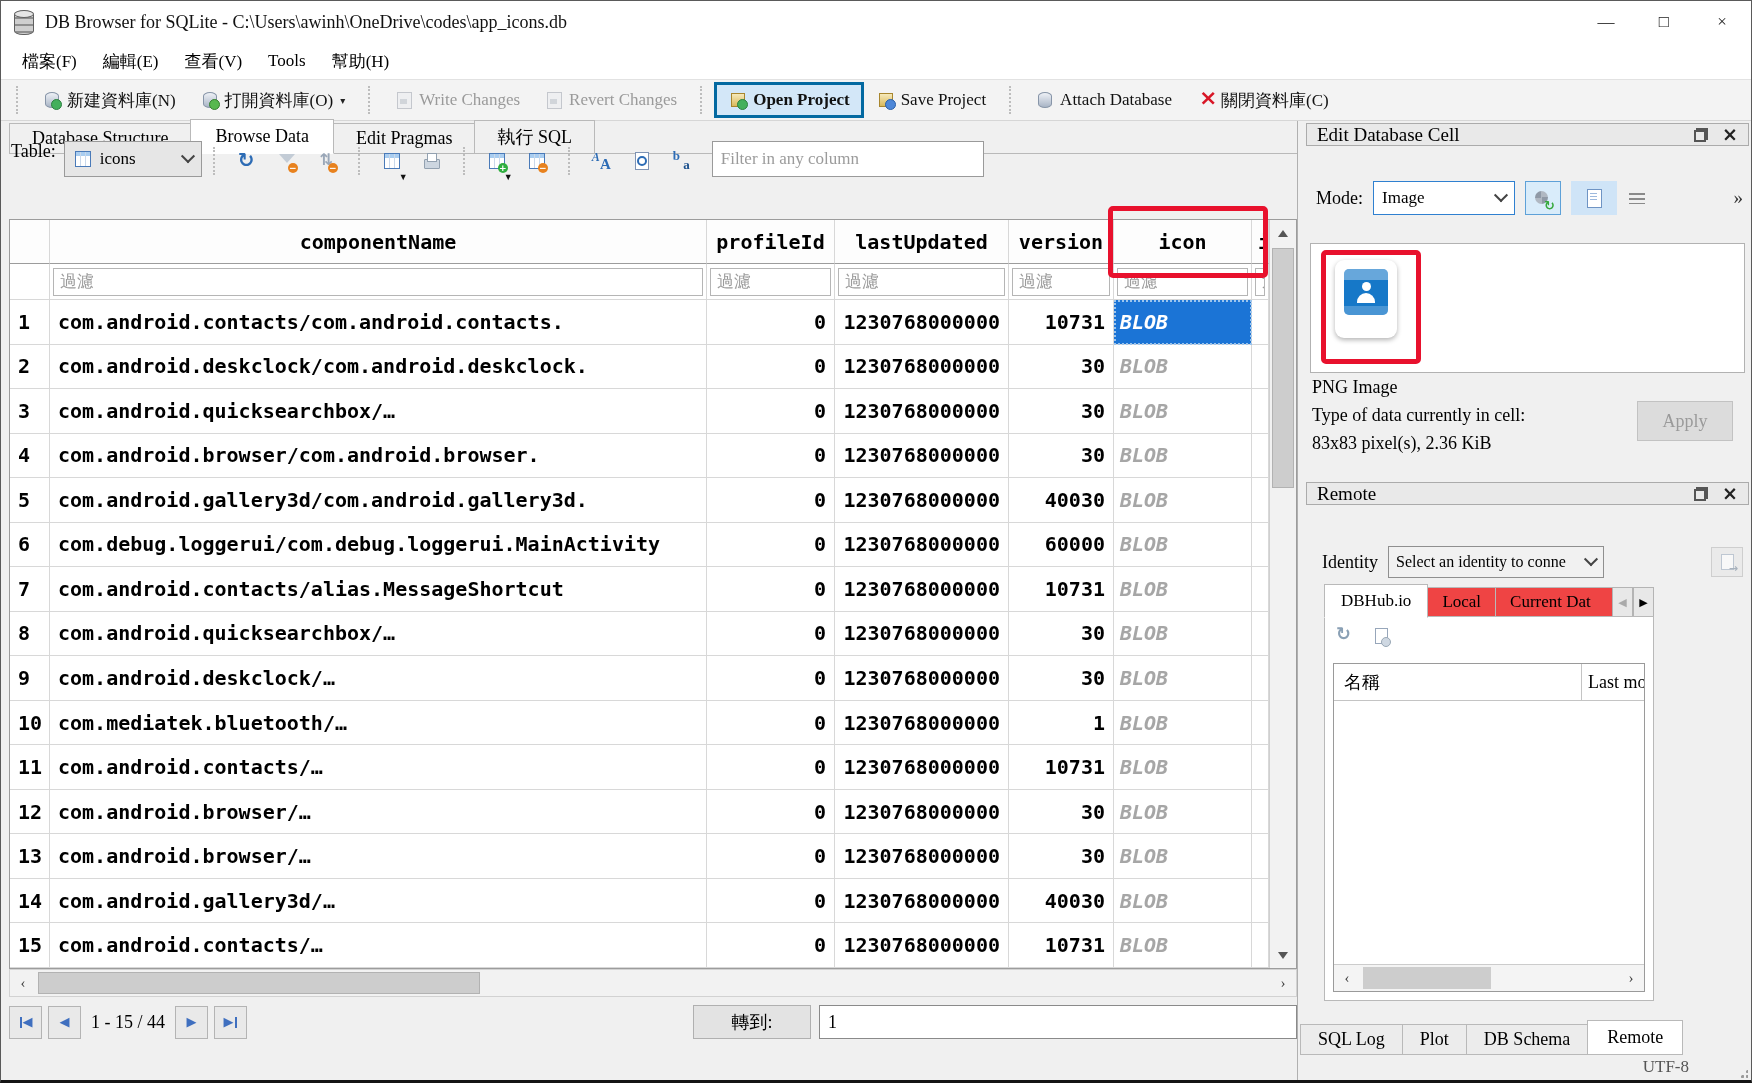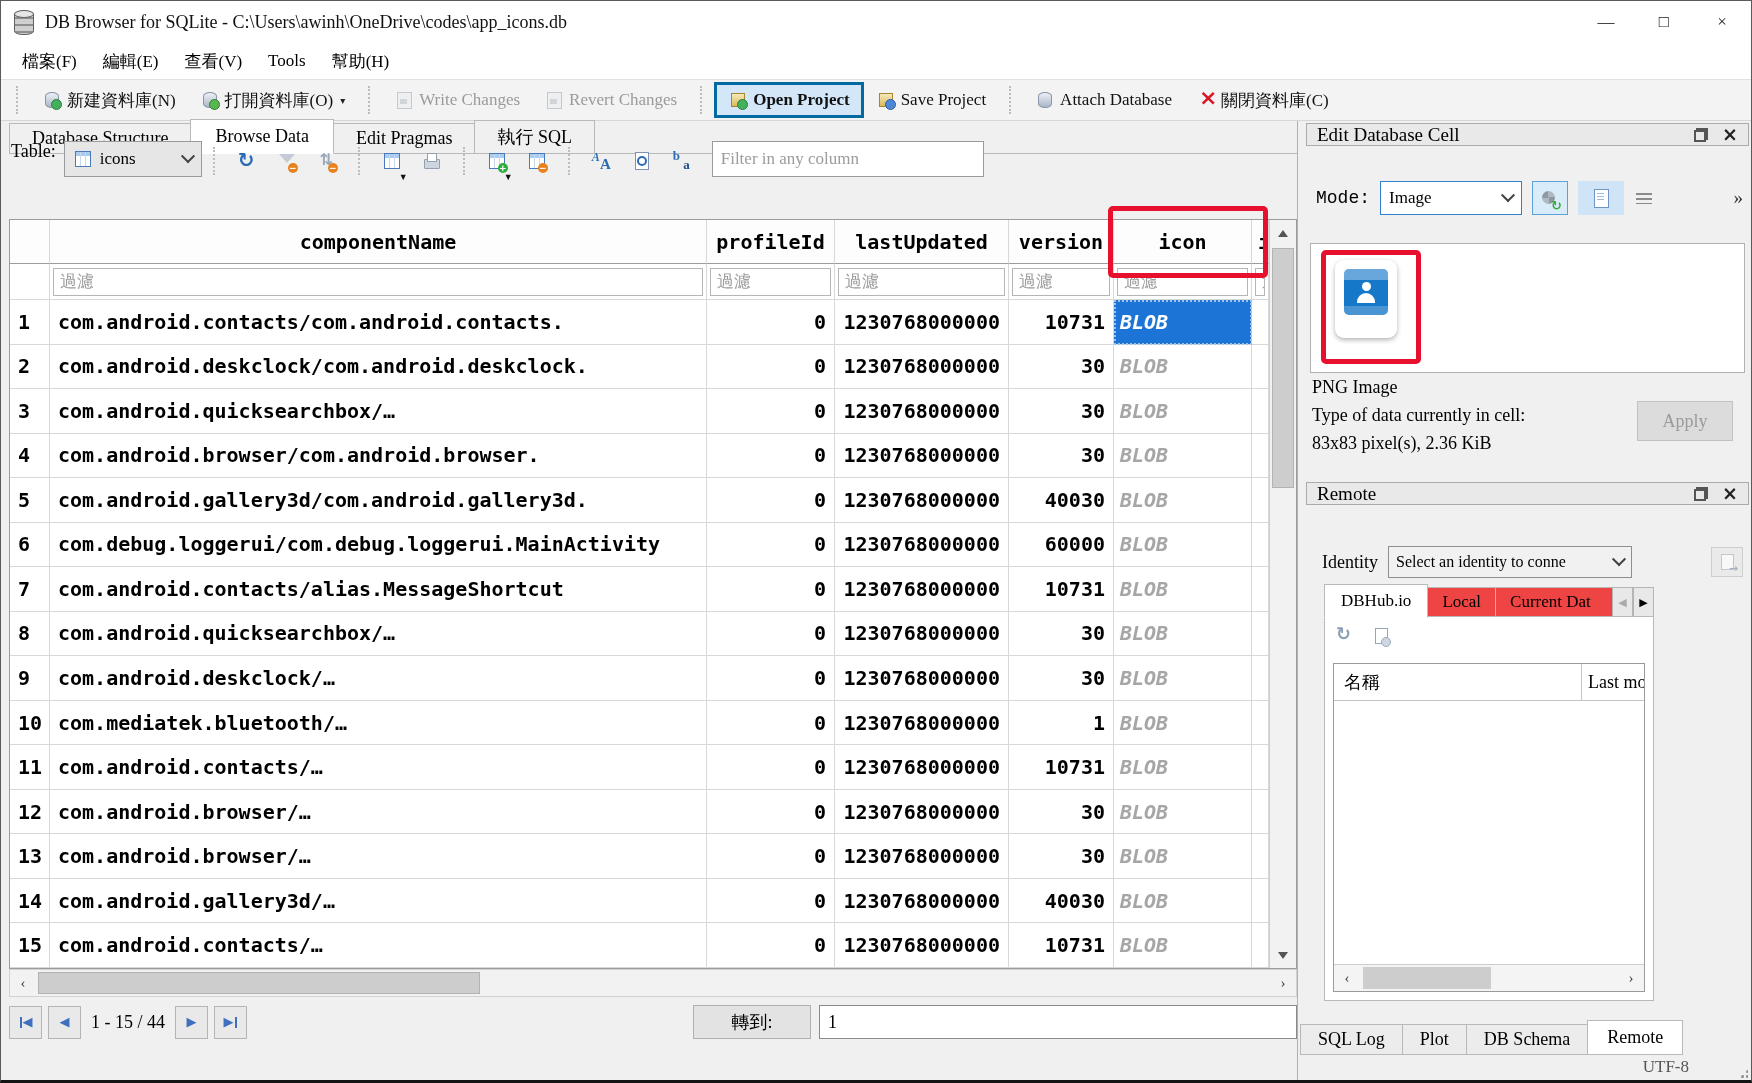--- a/index.html
+++ b/index.html
@@ -157,21 +157,21 @@
   .right-dock{position:absolute;left:1296px;top:120px;width:456px;height:963px;
     border-left:1px solid #b0b0b0;background:#f0f0f0;box-sizing:border-box;}
   .phead{position:absolute;left:8px;right:4px;height:23px;background:#e9e9e9;border:1px solid #ababab;
     display:flex;align-items:center;padding:0 10px;font-size:19px;box-sizing:border-box;gap:14px;}
   .phead .sp{flex:1;}
   .float-icon{width:14px;height:14px;position:relative;flex:none;}
   .float-icon::before{content:"";position:absolute;right:0;top:0;width:8px;height:8px;border:2px solid #555;}
   .float-icon::after{content:"";position:absolute;left:0;bottom:0;width:8px;height:8px;border:2px solid #555;background:#e9e9e9;}
   .x-icon{font:bold 19px/19px "DejaVu Sans",sans-serif;color:#222;}
   .mode-row{position:absolute;left:18px;right:10px;top:58px;height:38px;display:flex;align-items:center;gap:10px;}
-  .mode-label{font-size:18px;font-family:Liberation Mono, monospace;}
+  .mode-label{font-size:18px;}
   .combo-mode{width:142px;height:34px;background:#fff;border:1px solid #2f80d0;display:flex;
     align-items:center;padding:0 8px;box-sizing:border-box;font-size:17px;}
   .mbtn{height:34px;display:flex;align-items:center;justify-content:center;box-sizing:border-box;}
   .mbtn.gear{width:36px;background:#d9ecfa;border:1px solid #5ea1d8;}
   .mbtn.docb{width:46px;background:#cfe4f7;}
   .import-data-icon::before{content:"";position:absolute;left:2px;top:3px;width:13px;height:13px;border-radius:50%;
     background:conic-gradient(#b0b8c2 0 25%,#8f99a6 0 50%,#b0b8c2 0 75%,#8f99a6 0);}
   .import-data-icon::after{content:"↻";position:absolute;right:-2px;bottom:-4px;
     font:bold 13px/13px "DejaVu Sans",sans-serif;color:#37a93c;}
   .text-mode-icon::before{content:"";position:absolute;left:3px;top:1px;width:13px;height:17px;background:#fff;border:1px solid #6f94c4;}
@@ -192,21 +192,21 @@
   .p-head{position:absolute;left:18px;top:13px;width:9px;height:9px;border-radius:50%;background:#fff;}
   .p-body{position:absolute;left:13px;top:24px;width:18px;height:10px;border-radius:9px 9px 0 0;background:#fff;}
   .info-area{position:absolute;left:14px;right:8px;top:256px;height:92px;font-size:18px;}
   .info-line{margin-bottom:7px;}
   .apply-btn{position:absolute;right:12px;top:24px;width:96px;height:40px;background:#dcdcdc;
     border:1px solid #c2c2c2;color:#9a9a9a;display:flex;align-items:center;justify-content:center;
     font-size:18px;box-sizing:border-box;}
   
   .identity-row{position:absolute;left:24px;right:10px;top:424px;height:34px;display:flex;align-items:center;gap:10px;}
   .identity-label{font-size:18px;}
-  .combo-identity{width:244px;height:32px;background:#f1f1f1;border:1px solid #8f8f8f;display:flex;
+  .combo-identity{width:216px;height:32px;background:#f1f1f1;border:1px solid #8f8f8f;display:flex;
     align-items:center;padding:0 7px;box-sizing:border-box;font-size:16px;white-space:nowrap;overflow:hidden;}
   .combo-identity .txt{overflow:hidden;text-overflow:clip;white-space:nowrap;flex:1;}
   .id-btn{margin-left:auto;width:32px;height:30px;background:#e6e6e6;border:1px solid #b4b4b4;
     display:flex;align-items:center;justify-content:center;box-sizing:border-box;opacity:.55;}
   .push-doc-icon::before{content:"";position:absolute;left:4px;top:2px;width:11px;height:14px;background:#fff;border:1px solid #97a6ba;}
   .push-doc-icon::after{content:"→";position:absolute;right:-1px;bottom:-2px;font:bold 11px/11px "DejaVu Sans",sans-serif;color:#6f8094;}
   .rtabs{position:absolute;left:26px;top:466px;width:330px;height:30px;display:flex;align-items:flex-end;}
   .rtab{padding:4px 14px;font-size:17px;background:#ef4444;border:1px solid #b9b9b9;margin-right:-1px;white-space:nowrap;}
   .rtab.active{background:#fff;padding:6px 16px;border-bottom:1px solid #fff;margin-bottom:-1px;position:relative;z-index:2;}
   .rtab.clipped{flex:1;min-width:0;overflow:hidden;}

